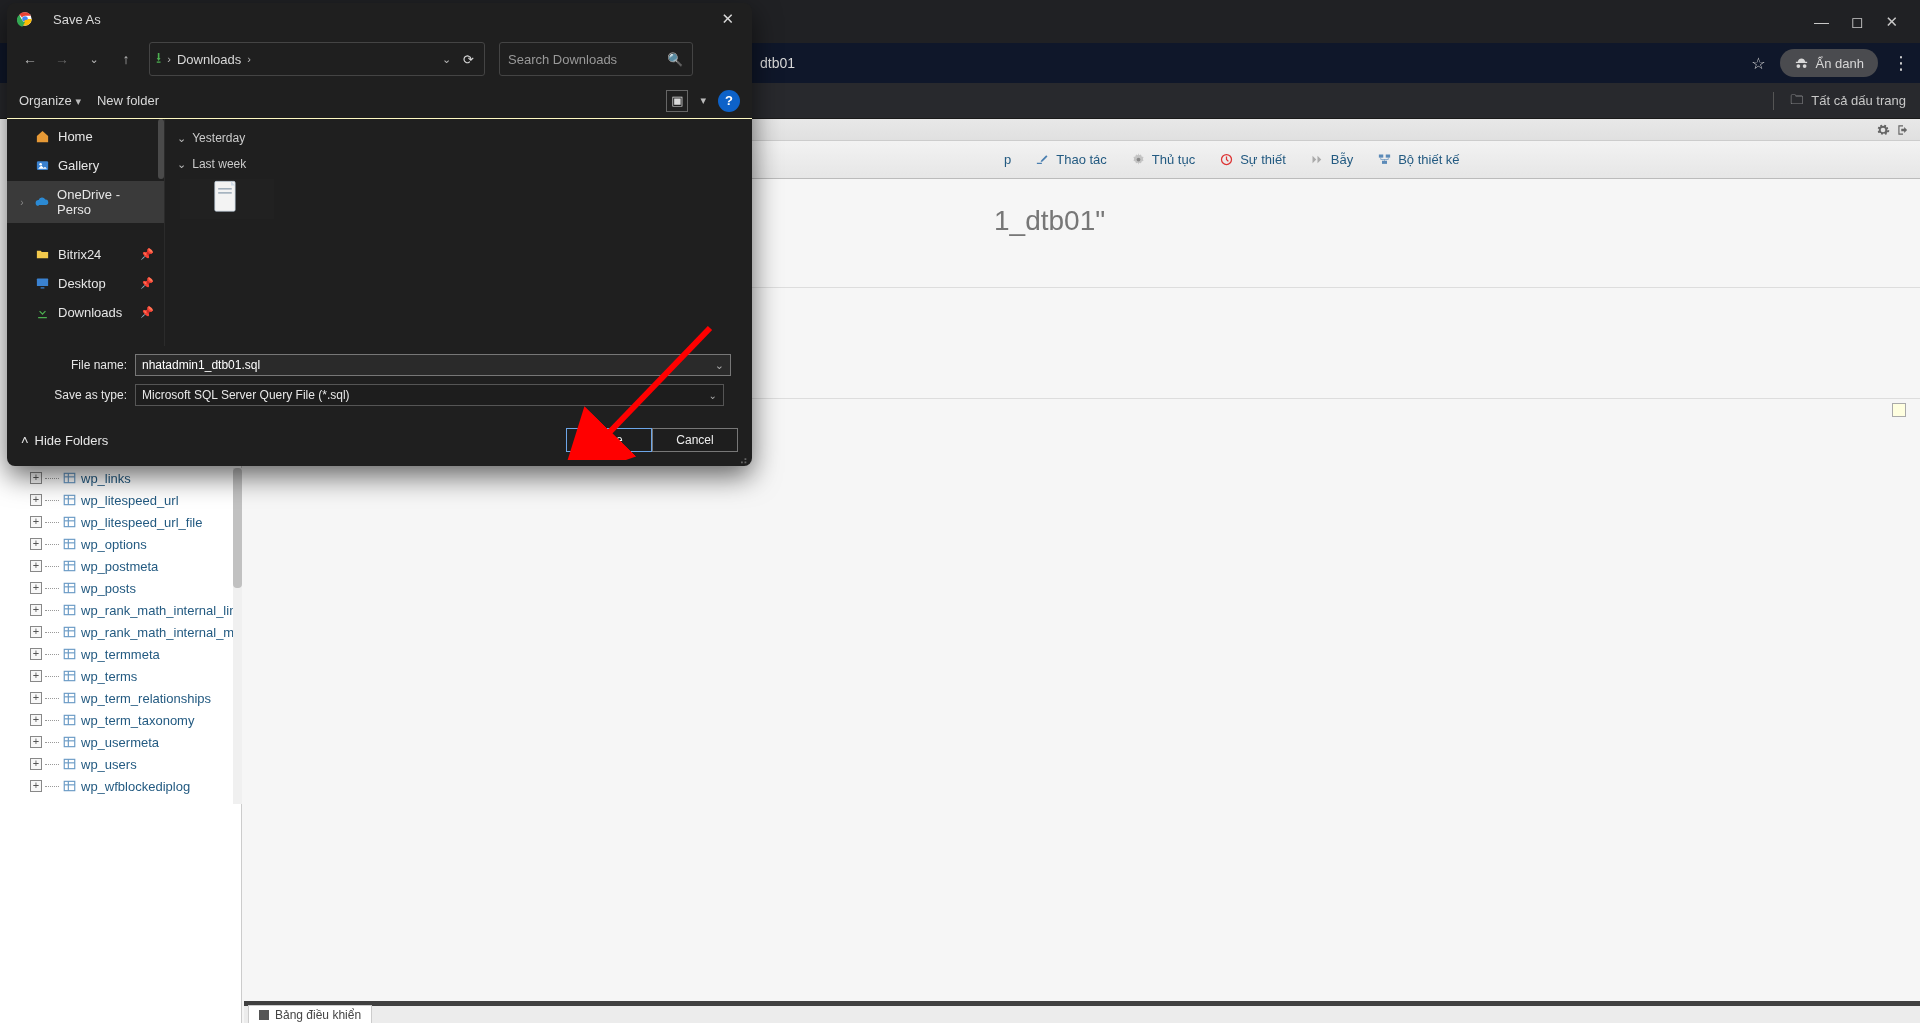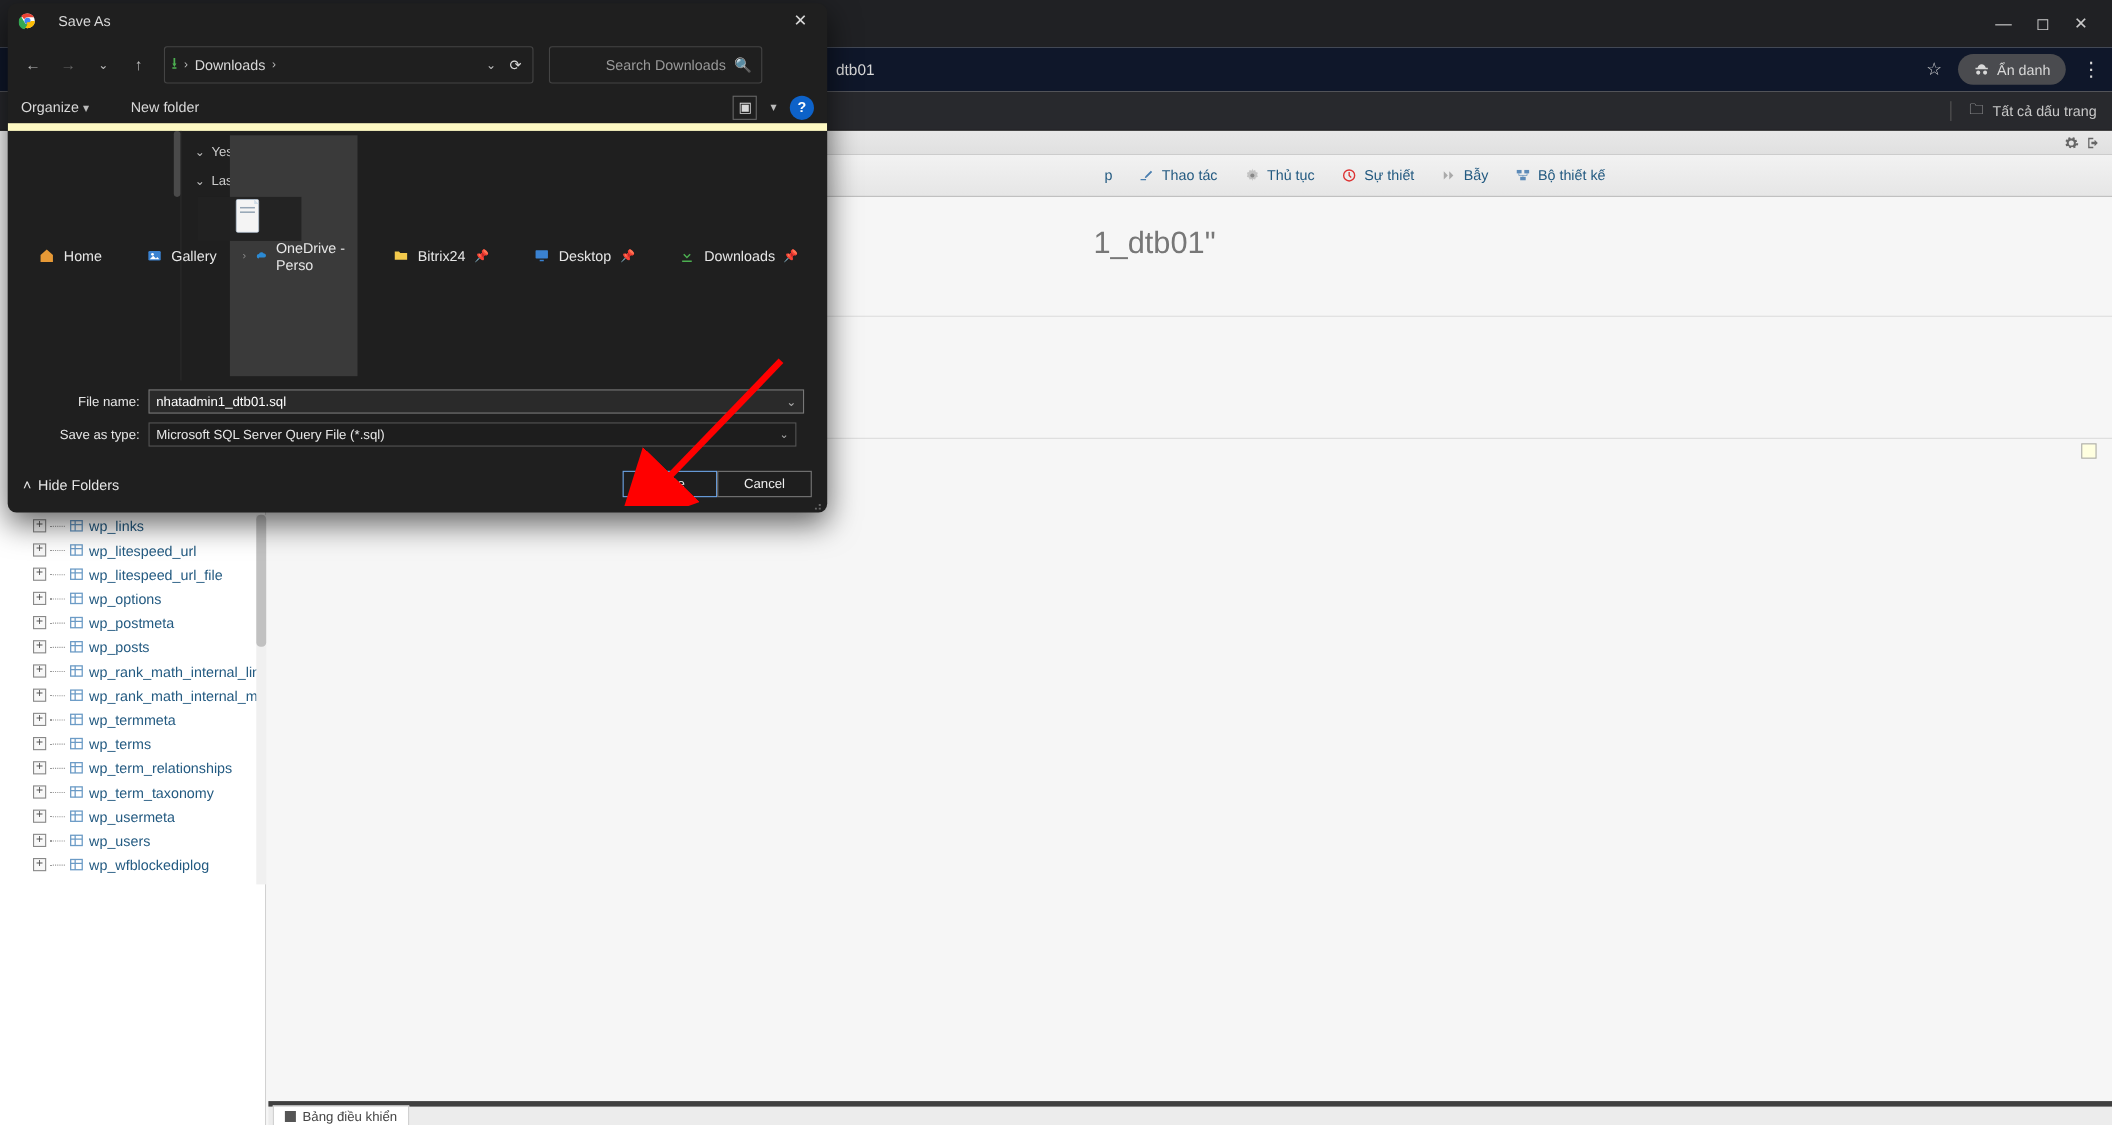--- a/index.html
+++ b/index.html
@@ -55,27 +55,27 @@
 .dlg-title .close{margin-left:auto;font-size:15px;cursor:pointer;padding:4px 8px;}
 .chrome-logo{width:16px;height:16px;display:inline-block;}
 .dlg-nav{height:48px;display:flex;align-items:center;padding:0 10px;gap:6px;}
 .navbtn{width:26px;text-align:center;color:#bbb;font-size:14px;cursor:pointer;}
 .navbtn.disabled{color:#666;}
 .path{flex:0 0 336px;height:34px;border:1px solid #444;border-radius:3px;display:flex;align-items:center;padding:0 6px;gap:6px; margin-left:4px;}
 .dlarrow{color:#4caf50;font-size:15px;}
 .chev-sm{color:#bbb;font-size:11px;}
 .path-spacer{flex:1;}
 .path-tail{display:flex;align-items:center;gap:12px;padding-right:4px;}
-.dlg-search{flex:0 0 194px;height:34px;border:1px solid #444;border-radius:3px;display:flex;align-items:center;padding:0 8px;gap:8px;margin-left:8px;color:#999;text-align:right;}
-.dlg-tool{height:36px;display:flex;align-items:center;padding:0 12px;gap:38px;border-bottom:7px solid #fef9c3;}
+.dlg-search{flex:0 0 194px;height:34px;border:1px solid #444;border-radius:3px;display:flex;align-items:center;padding:0 8px;gap:8px;margin-left:8px;color:#999;}
+.dlg-tool{height:36px;display:flex;align-items:center;padding:0 12px;gap:16px;border-bottom:1px solid #fef9c3;}
 .dlg-tool .right{margin-left:auto;display:flex;align-items:center;gap:12px;}
 .view-btn{width:22px;height:22px;border:1px solid #666;display:flex;align-items:center;justify-content:center;}
 .help{width:22px;height:22px;border-radius:50%;background:#0d62c9;color:#fff;display:flex;align-items:center;justify-content:center;font-weight:700;font-size:13px;}
 .dlg-body{flex:1;display:flex;min-height:0;}
-.dlg-side{width:158px;border-right:1px solid #2b2b2b;padding:4px 0;display:flex;flex-direction:row;gap:2px;position:relative;}
+.dlg-side{width:158px;border-right:1px solid #2b2b2b;padding:4px 0;display:flex;flex-direction:column;gap:2px;position:relative;}
 .side-scroll{position:absolute;top:0;right:0;width:6px;height:60px;background:#4a4a4a;border-radius:3px;}
 .sitem{display:flex;align-items:center;gap:8px;padding:6px 10px;color:#e6e6e6;font-size:13px;cursor:pointer;}
 .sitem.selected{background:#3a3a3a;}
 .sitem .chev{width:10px;text-align:center;color:#888;font-size:10px;}
 .sitem .pin{margin-left:auto;color:#ccc;font-size:11px;}
 .sitem svg{width:15px;height:15px;}
 .gap{height:14px;}
 .dlg-files{flex:1;padding:6px 10px;color:#ddd;}
 .group{display:flex;align-items:center;gap:6px;color:#ccc;margin:6px 0 8px 2px;font-size:12px;}
 .thumbwrap{display:inline-flex;flex-direction:column;align-items:center;width:100px;margin-left:2px;}

